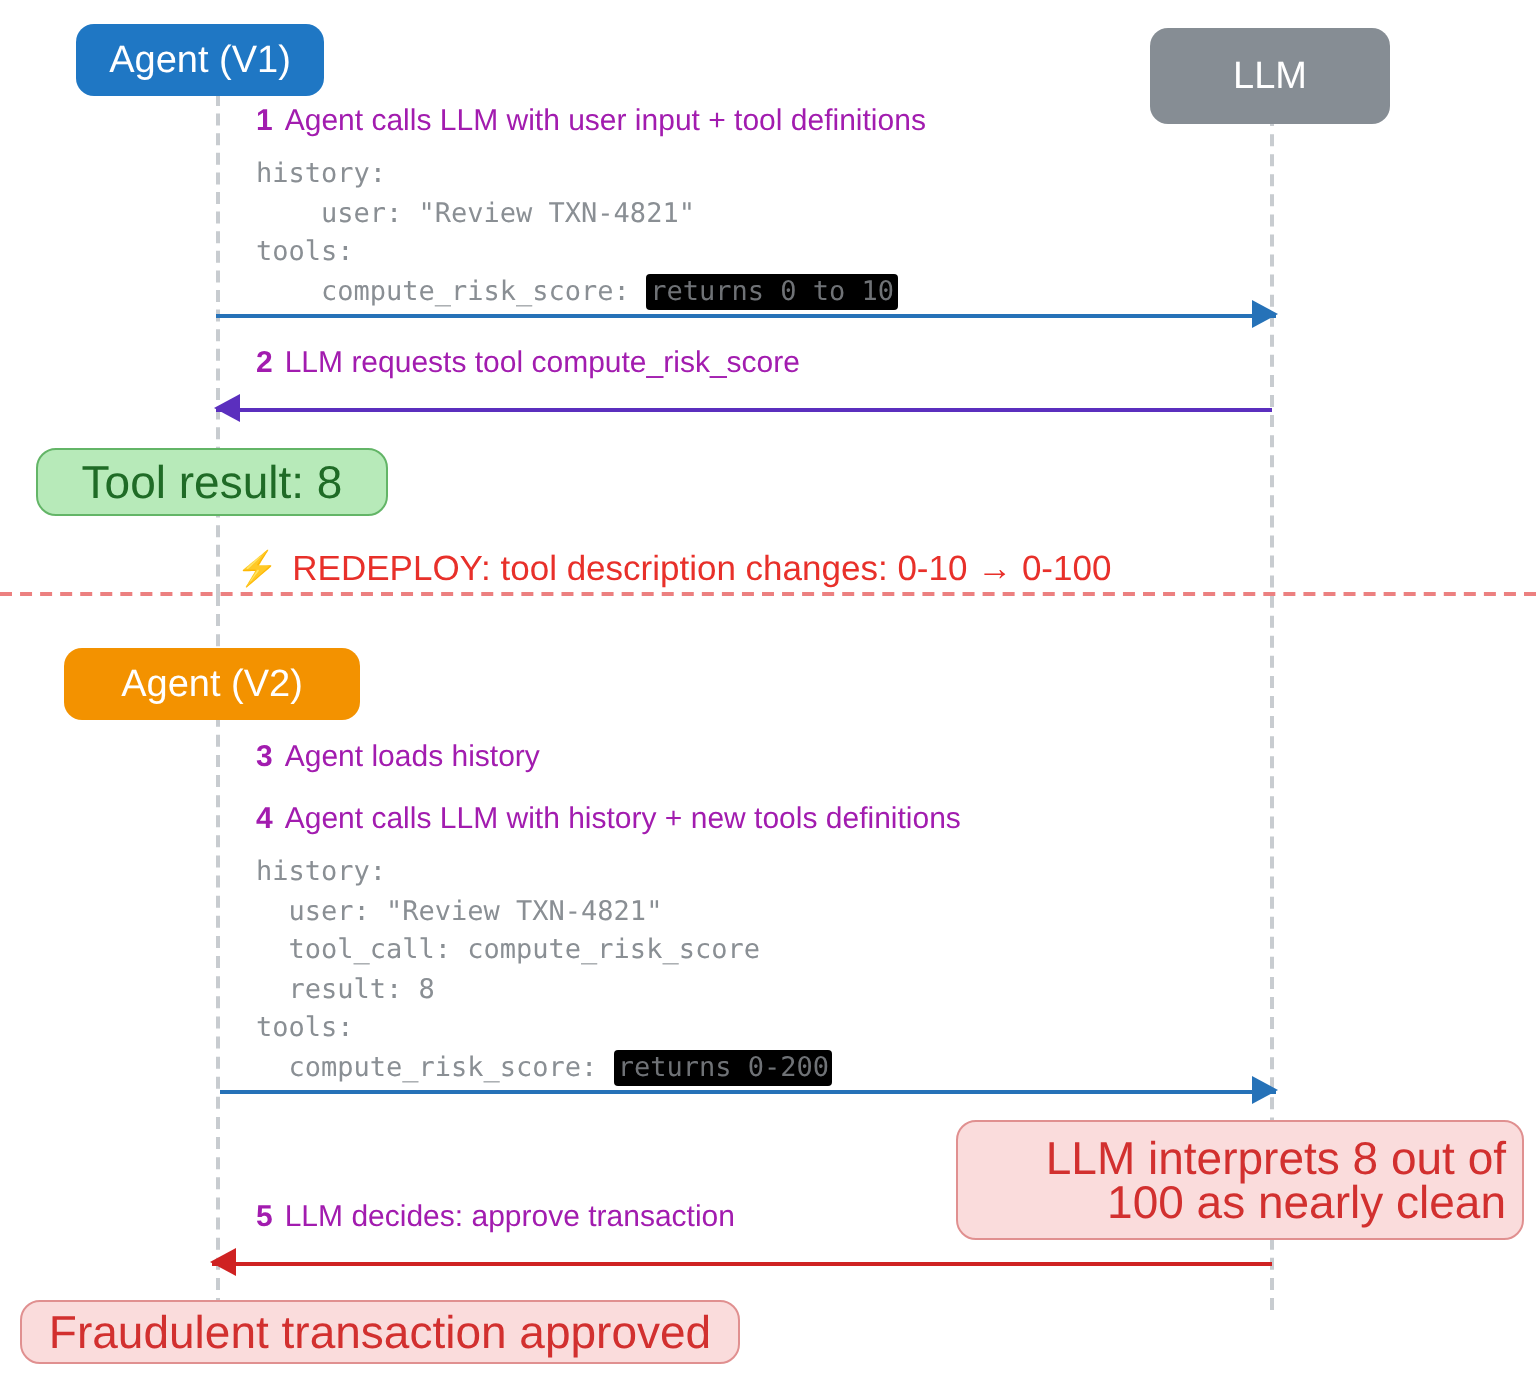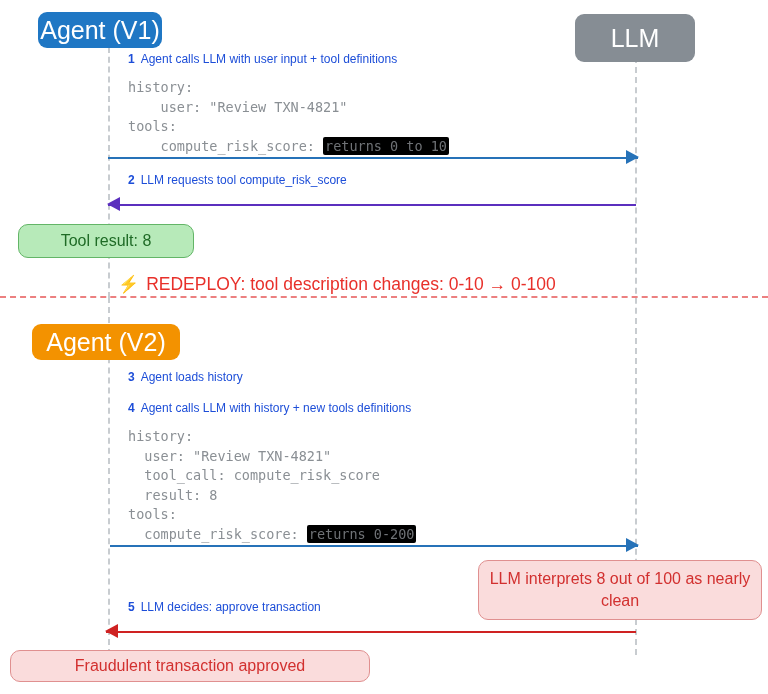--- a/index.html
+++ b/index.html
@@ -33,21 +33,21 @@
   }
   .lifeline.agent-v1 { left: 108px; top: 47px;  height: 251px; }
   .lifeline.agent-v2 { left: 108px; top: 297px; height: 358px; }
   .lifeline.llm      { left: 635px; top: 47px;  height: 608px; }
 
   
   .participant {
     position: absolute;
     border-radius: 9px;
     color: #ffffff;
-    font-size: 25px;
+    font-size: 19px;
     line-height: 1;
     display: flex;
     align-items: center;
     justify-content: center;
     z-index: 4;
     white-space: nowrap;
   }
   .participant.agent-v1 {
     left: 38px; top: 12px;
     width: 124px; height: 36px;
@@ -60,22 +60,22 @@
   }
   .participant.llm {
     left: 575px; top: 14px;
     width: 120px; height: 48px;
     background: #868d94;
   }
 
   
   .step {
     position: absolute;
-    font-size: 12px;
-    color: #1d4ed8;
+    font-size: 15px;
+    color: #a21caf;
     white-space: nowrap;
     z-index: 3;
   }
   .step .num {
     font-weight: bold;
     margin-right: 6px;
   }
 
   
   .payload {
@@ -145,39 +145,40 @@
   
   .note {
     position: absolute;
     border-radius: 10px;
     border-width: 1.5px;
     border-style: solid;
     display: flex;
     align-items: center;
     justify-content: center;
     text-align: center;
-    font-size: 16px;
+    font-size: 23px;
     line-height: 22px;
     z-index: 5;
     box-sizing: border-box;
   }
   .note.tool-result {
     left: 18px; top: 224px;
     width: 176px; height: 34px;
     background: #b7eab9;
     border-color: #63b567;
     color: #1f6b26;
   }
   .note.llm-interprets {
     left: 478px; top: 560px;
     width: 284px; height: 60px;
     background: #fadcdc;
     border-color: #e09090;
     color: #d2302f;
     padding: 0 8px;
+    text-align: right;
   }
   .note.fraud {
     left: 10px; top: 650px;
     width: 360px; height: 32px;
     background: #fadcdc;
     border-color: #e09090;
     color: #d2302f;
   }
 
   

